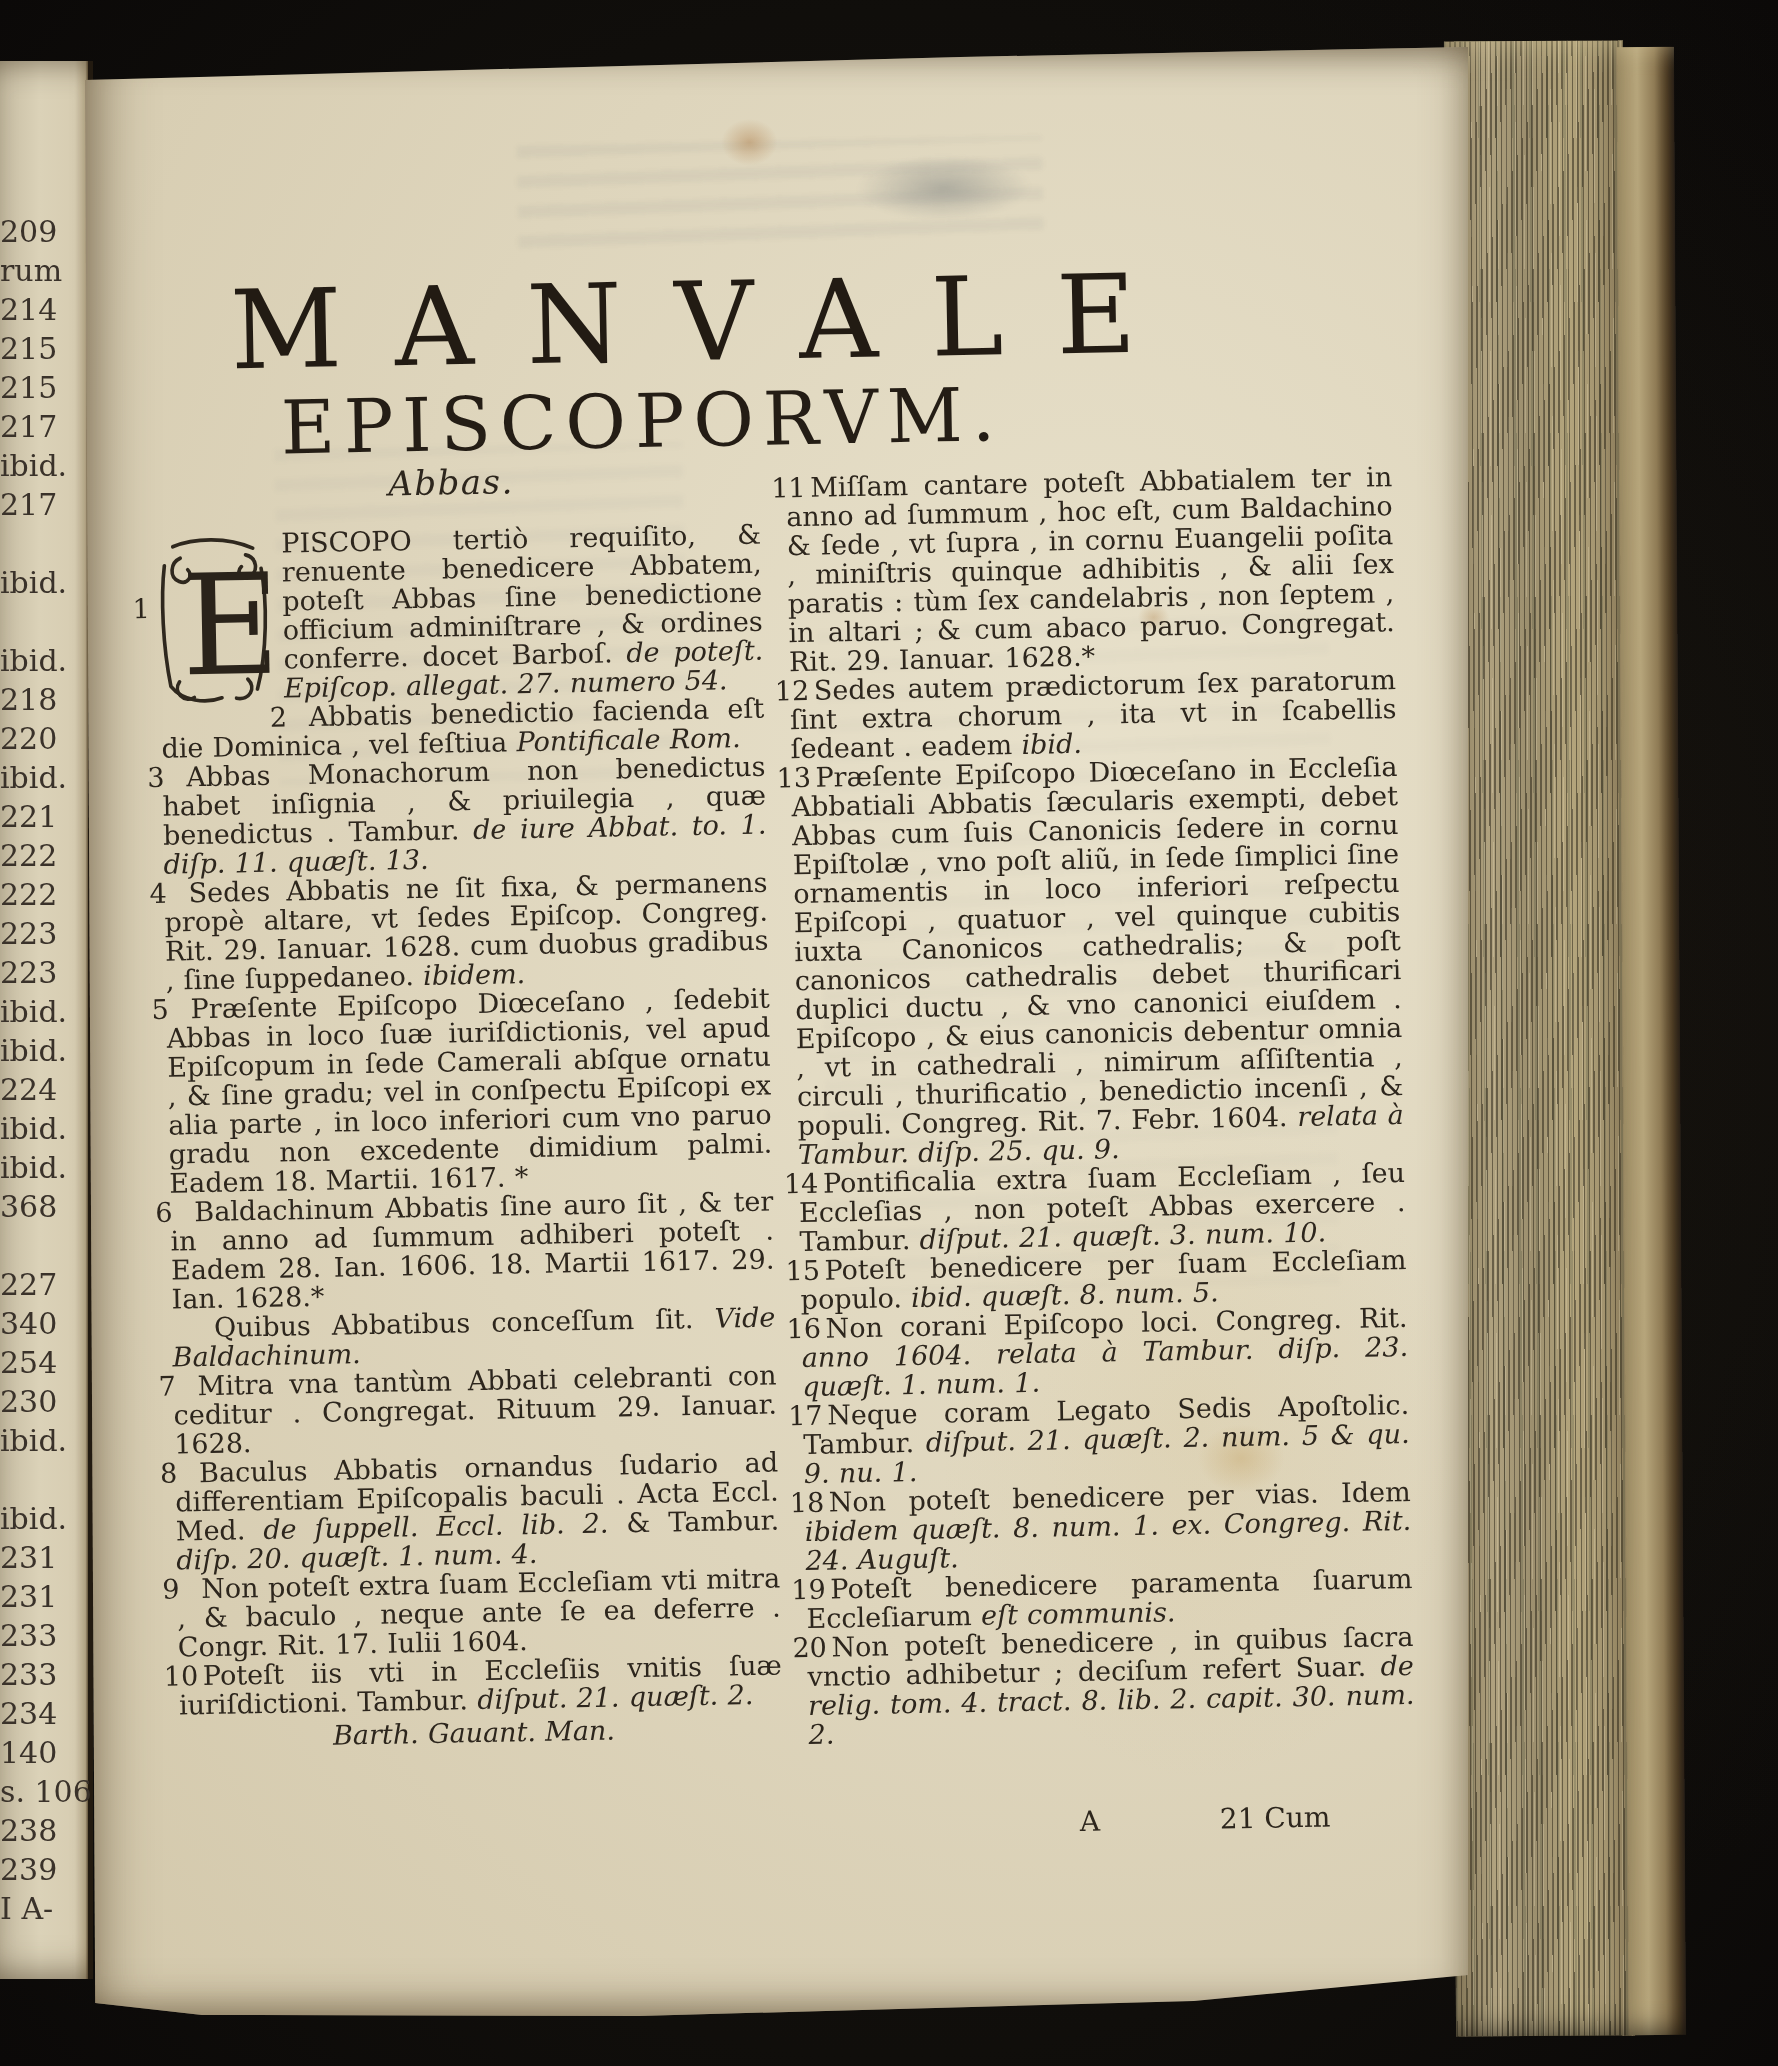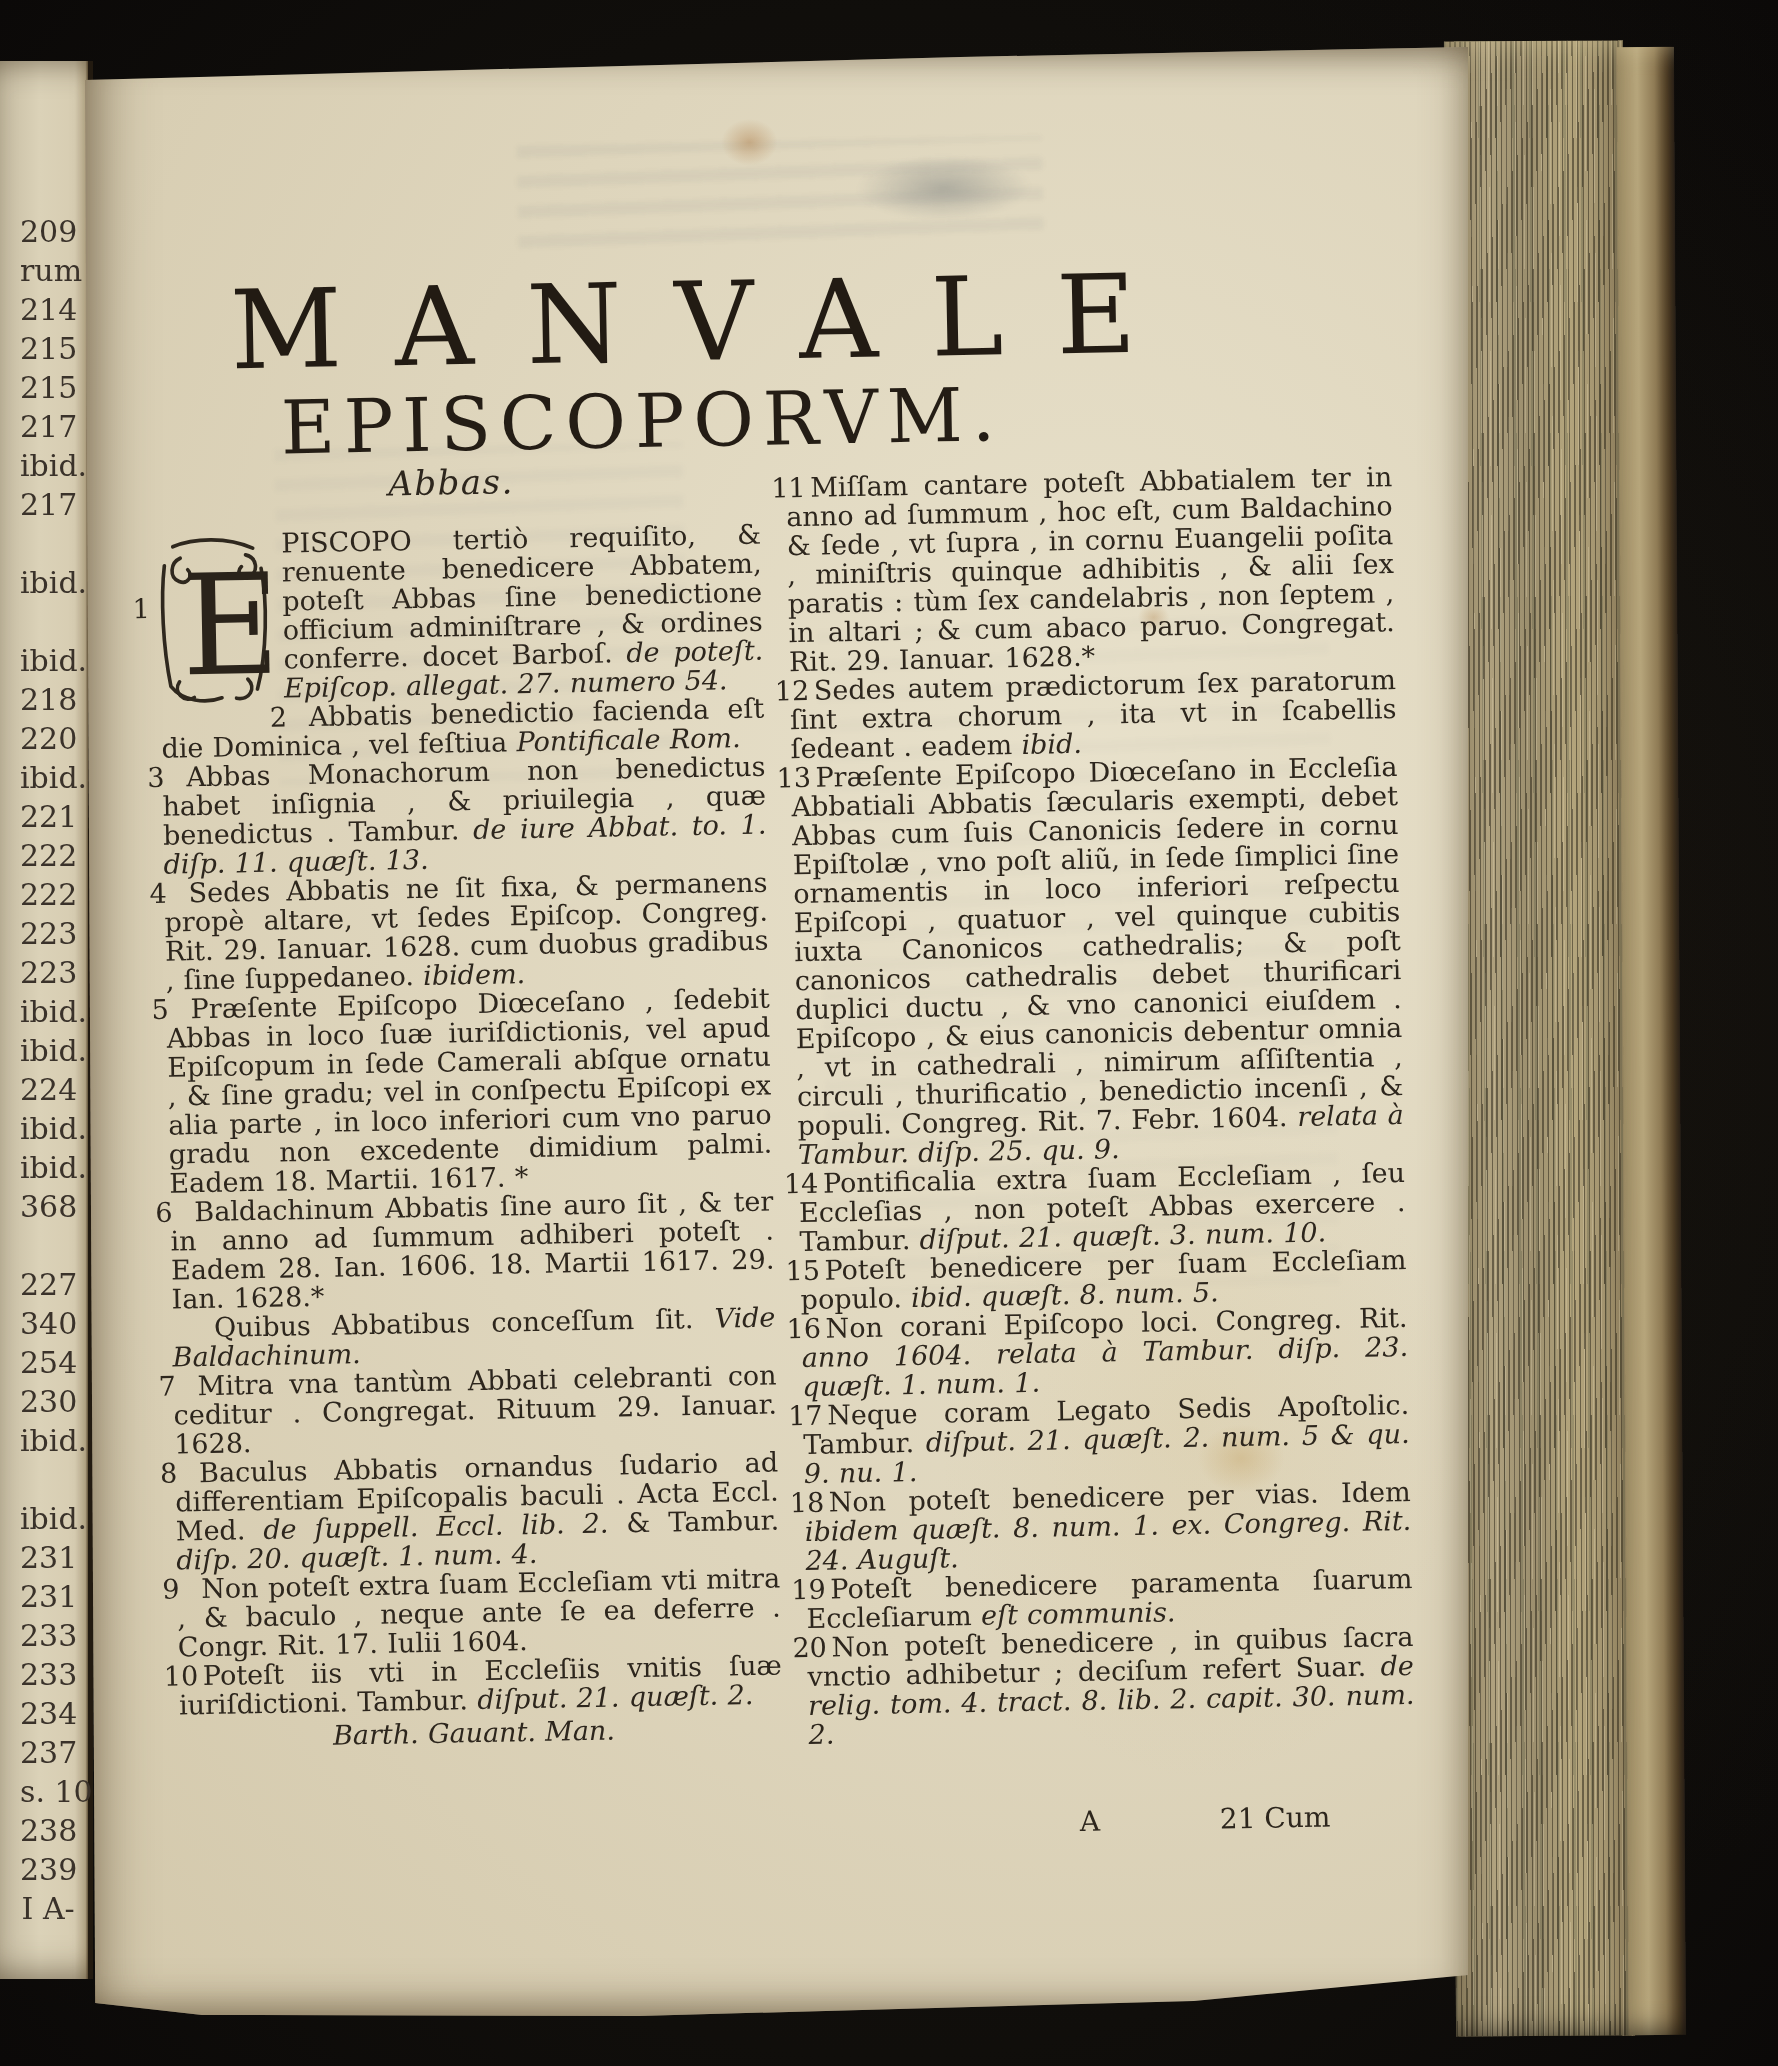--- a/index.html
+++ b/index.html
@@ -23,22 +23,22 @@
   .cover-band{position:absolute;left:1623px;top:47px;width:57px;height:1988px;
     transform:rotate(-0.35deg);
     background:linear-gradient(90deg,#a18f66 0%,#b6a57b 35%,#8f7b55 65%,#4a3921 88%,#201710 100%);
     box-shadow:inset 0 14.6px 22px -11px rgba(220,205,160,.4), inset 0 -18px 25.5px -14.6px rgba(0,0,0,.6);}
 
   
   .prev-page{position:absolute;left:0;top:61px;width:88px;height:1918px;
     background:linear-gradient(90deg,#c6bca2 0%,#dbd2b8 45%,#d7cdb2 85%,#bcae8e 97%,#6a5a40 100%);
     border-right:5.8px solid #221a10;
     box-shadow:inset 0 22px 29px -18px rgba(60,45,25,.5), inset 0 -25.5px 33px -20.4px rgba(60,45,25,.55);}
-  .margin-index{position:absolute;top:151px;left:0;right:11.7px;text-align:center;
-    font-size:30px;line-height:39px;color:#3a322a;margin-left:20px;}
+  .margin-index{position:absolute;top:151px;left:0;right:11.7px;text-align:left;
+    font-size:30px;line-height:39px;color:#3a322a;}
   .mi{height:39px;white-space:nowrap;}
 
   
   .page{position:absolute;left:85px;top:44px;width:1383px;height:1974px;
     clip-path:polygon(0px 36px,875px 13px,1383px 2.9px,1383px 1931px,1109px 1957px,554px 1972px,117px 1971px,10.2px 1959px);
     background:
       radial-gradient(ellipse at 72% 38%, #e8e1cb 0%, #ded5bc 50%, #d3c8ab 100%);
     box-shadow:inset 34px 0 51px -17.5px rgba(75,58,32,.5),
                inset -25px 0 40px -19px rgba(95,80,48,.45),
                inset 0 28px 35px -19px rgba(65,50,28,.5),
@@ -119,21 +119,21 @@
         <div class="mi">254</div>
         <div class="mi">230</div>
         <div class="mi">ibid.</div>
         <div class="mi"></div>
         <div class="mi">ibid.</div>
         <div class="mi">231</div>
         <div class="mi">231</div>
         <div class="mi">233</div>
         <div class="mi">233</div>
         <div class="mi">234</div>
-        <div class="mi">237</div>
+        <div class="mi">140</div>
         <div class="mi">s. 106</div>
         <div class="mi">238</div>
         <div class="mi">239</div>
         <div class="mi">I A-</div>
       </div>
   </div>
 
   <div class="page">
     <div class="content">
 

